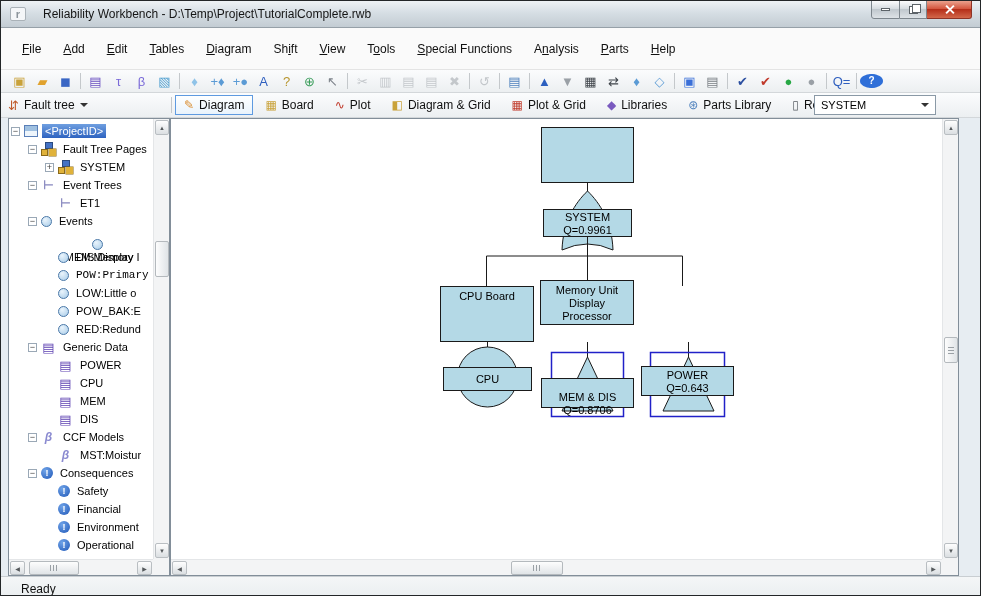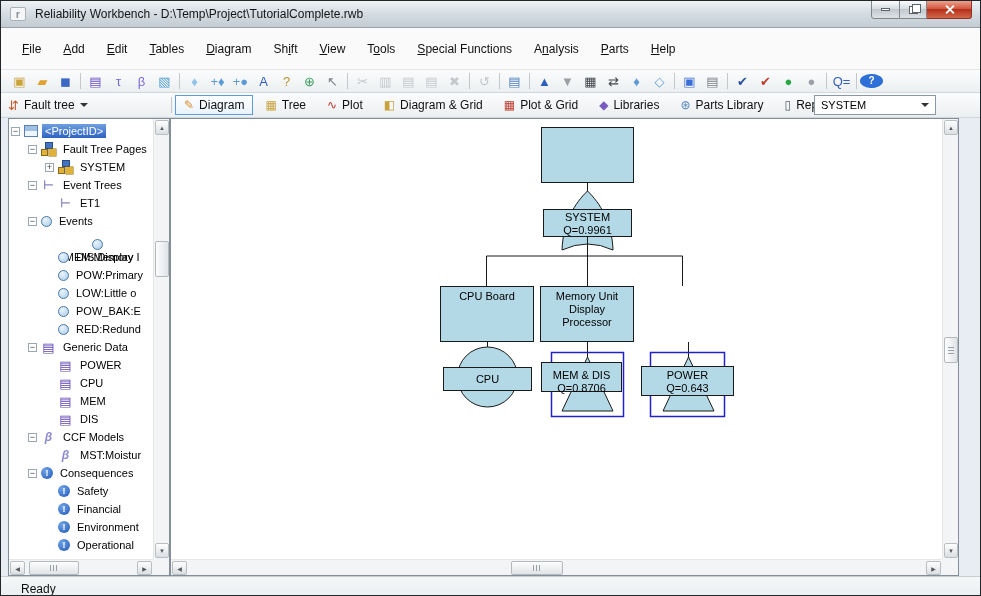--- a/index.html
+++ b/index.html
@@ -4,21 +4,21 @@
 <style>
   html,body{margin:0;padding:0;background:#6b7176;}
   *{box-sizing:border-box;}
   .window{position:relative;width:981px;height:596px;border:1px solid #232628;
     background:linear-gradient(#c6cfd6,#a7b1b9);font-family:"Liberation Sans",sans-serif;overflow:hidden;}
   
   .titlebar{height:27px;border-bottom:1px solid #96a0a8;display:flex;align-items:center;
     background:linear-gradient(#eef2f5,#d6dee4 45%,#c3ccd3);padding-left:9px;position:relative;}
   .app-icon{width:16px;height:14px;background:#f4f6f8;border:1px solid #aab2b8;border-radius:2px;
     color:#8b949b;font-weight:bold;font-size:11px;line-height:12px;text-align:center;}
-  .title-text{font-size:12px;color:#151515;margin-left:9px;}
+  .title-text{font-size:12px;color:#151515;margin-left:17px;}
   .win-controls{position:absolute;top:-1px;right:8px;display:flex;}
   .wc{height:19px;border:1px solid #7d868d;display:flex;align-items:center;justify-content:center;
     background:linear-gradient(#fbfcfd,#d6dce1 45%,#c0c8ce 50%,#dde2e6);}
   .wc-min{width:29px;border-radius:0 0 0 3px;}
   .wc-restore{width:27px;border-left:none;}
   .wc-close{width:45px;border-left:none;border-color:#8e3326;border-radius:0 0 3px 0;
     background:linear-gradient(#eba18d,#d4573f 45%,#b52f1a 50%,#d3674a);}
   .glyph-min{width:9px;height:3px;background:#fff;border:1px solid #5c6368;}
   .glyph-restore{width:9px;height:8px;border:1px solid #5c6368;background:#fff;position:relative;}
   .glyph-restore:before{content:"";position:absolute;left:2px;top:-3px;width:7px;height:7px;
@@ -266,21 +266,21 @@
     </div>
     <div class="tb-sep"></div>
     <div style="display:flex;align-items:center;">
 
     <div class="vbtn selected">
           <span class="glyph" style="color: rgb(217, 138, 43);">✎</span>
           <span class="vlabel">Diagram</span>
         </div>
         <div class="vbtn">
           <span class="glyph" style="color: rgb(201, 162, 58);">▦</span>
-          <span class="vlabel">Tree</span>
+          <span class="vlabel">Board</span>
         </div>
         <div class="vbtn">
           <span class="glyph" style="color: rgb(192, 58, 43);">∿</span>
           <span class="vlabel">Plot</span>
         </div>
         <div class="vbtn">
           <span class="glyph" style="color: rgb(201, 162, 58);">◧</span>
           <span class="vlabel">Diagram &amp; Grid</span>
         </div>
         <div class="vbtn">
@@ -344,21 +344,21 @@
           <div class="trow" style="padding-left: 36px; flex-direction: column;">
             <span class="expander hidden"></span>
             <span class="ticon ic-event"></span>
             <span class="tlabel">MEM:Memory</span>
           </div>
           <div class="trow" style="padding-left: 36px;">
             <span class="expander hidden"></span>
             <span class="ticon ic-event"></span>
             <span class="tlabel">DIS:Display I</span>
           </div>
-          <div class="trow" style="padding-left: 36px;">
+          <div class="trow" style="padding-left: 36px; font-family: Liberation Mono, monospace;">
             <span class="expander hidden"></span>
             <span class="ticon ic-event"></span>
             <span class="tlabel">POW:Primary</span>
           </div>
           <div class="trow" style="padding-left: 36px;">
             <span class="expander hidden"></span>
             <span class="ticon ic-event"></span>
             <span class="tlabel">LOW:Little o</span>
           </div>
           <div class="trow" style="padding-left: 36px;">
@@ -461,27 +461,27 @@
           <polygon points="517.5,238 492,292 543,292" fill="#b4d9e6" stroke="#1a1a1a"></polygon>
         </svg>
         <div class="dnode" style="left:370px;top:8px;width:93px;height:56px;"><span></span></div>
         <div class="dnode" style="left:372px;top:90px;width:89px;height:28px;padding-top:1px;">
           <div>SYSTEM</div>
           <div>Q=0.9961</div>
         </div>
         <div class="dnode" style="left:269px;top:167px;width:94px;height:56px;padding-top:3px;">
           <div>CPU Board</div>
         </div>
-        <div class="dnode" style="left:369px;top:167px;width:94px;height:56px;padding-top:3px;">
+        <div class="dnode" style="left:369px;top:161px;width:94px;height:45px;padding-top:3px;">
           <div>Memory Unit</div>
           <div>Display</div>
           <div>Processor</div>
         </div>
         <div class="dnode" style="left:272px;top:248px;width:89px;height:24px;line-height:22px;"><span>CPU</span></div>
-        <div class="dnode" style="left:370px;top:243px;width:81px;height:30px;padding-top:6px;">
+        <div class="dnode" style="left:370px;top:259px;width:93px;height:30px;padding-top:12px;">
           <div>MEM &amp; DIS</div>
           <div>Q=0.8706</div>
         </div>
         <div class="dnode" style="left:470px;top:247px;width:93px;height:30px;padding-top:2px;">
           <div>POWER</div>
           <div>Q=0.643</div>
         </div>
       </div>
       <div class="sb sb-v">
         <div class="sb-btn" style="top:1px;">▲</div>

